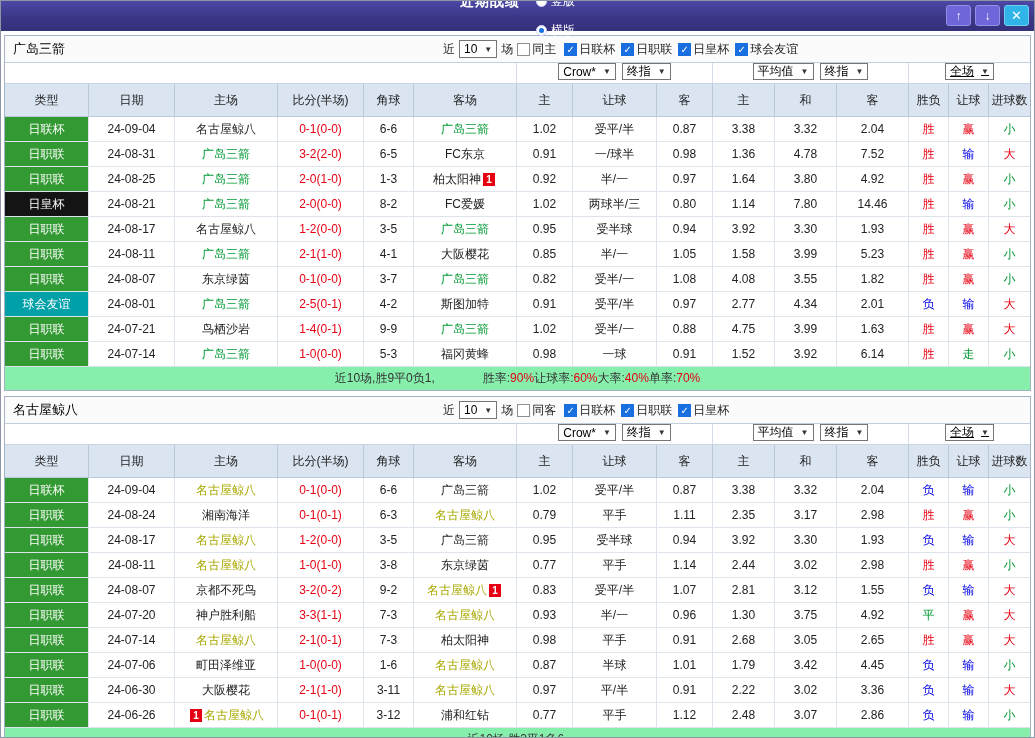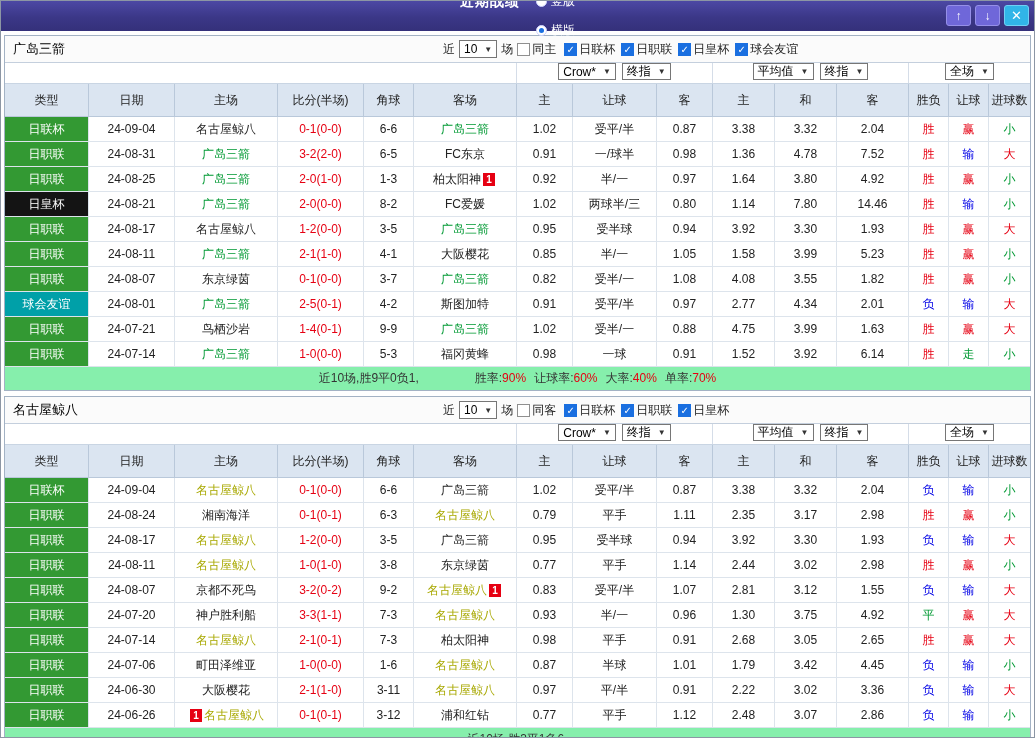--- a/index.html
+++ b/index.html
@@ -34,21 +34,21 @@
   .cb-item { display:inline-flex; align-items:center; gap:2px; cursor:pointer; }
   .league-cbs { display:inline-flex; align-items:center; gap:6px; margin-left:4px; }
   .checkbox { width:13px; height:13px; border:1px solid #8f8f8f; background:#fff; display:inline-flex;
     align-items:center; justify-content:center; font-size:10px; line-height:11px; color:#fff; }
   .checkbox.checked { background:#1a6fe0; border-color:#1a6fe0; }
 
   
   .grid { display:grid; grid-template-columns:84px 86px 103px 86px 50px 103px 56px 84px 56px 62px 62px 72px 40px 40px 41px; }
   .drow { height:21px; background:#fff; border-bottom:1px solid #c9d5e3; }
   .drow .dcell { display:flex; align-items:flex-start; justify-content:center; gap:6px; border-right:1px solid #d5dde8; }
-  .drow .dcell:last-child { border-right:none; }
+  .drow .dcell:last-child { border-right:none;text-decoration:underline; }
   .drow .sel { height:17px; }
   .hrow { background:#dbe5f1; }
   .hcell { height:33px; display:flex; align-items:center; justify-content:center; font-size:12px; color:#222;
     border-right:1px solid #b9c8da; border-bottom:1px solid #b9c8da; }
   .hcell:last-child { border-right:none; }
   .trow { background:#fff; }
   .tcell { height:25px; display:flex; align-items:center; justify-content:center; font-size:12px; color:#222;
     border-right:1px solid #dde4ec; border-bottom:1px solid #dde4ec; overflow:hidden; white-space:nowrap; }
   .tcell:last-child { border-right:none; }
   .tcell.league { color:#fff; }
@@ -56,21 +56,21 @@
   .lg-black { background:#141414; }
   .lg-teal  { background:#00a0a8; }
   .score { color:#e60012; }
   .c-red { color:#e60012; } .c-blue { color:#0000e6; } .c-green { color:#009933; }
   .fc-green { color:#009933; } .fc-olive { color:#a8a800; }
   .badge-1 { display:inline-block; min-width:12px; height:13px; line-height:13px; background:#e60012;
     color:#fff; font-size:10px; font-weight:bold; text-align:center; margin:0 2px; padding:0 1px; }
 
   .summary { height:23px; display:flex; align-items:center; justify-content:center; font-size:12px; color:#333;gap:48px; }
   .summary .sum-stats { display:inline-flex; }
-  .summary .stat { margin-left:8px; }
+  .summary .stat { }
   .summary .stat .v { color:#e60012; }
 </style>
 </head>
 <body>
 
 <div class="page">
   <div class="titlebar">
     <div class="title-wrap">
       <span class="title">近期战绩</span>
       <span class="radio-group">

